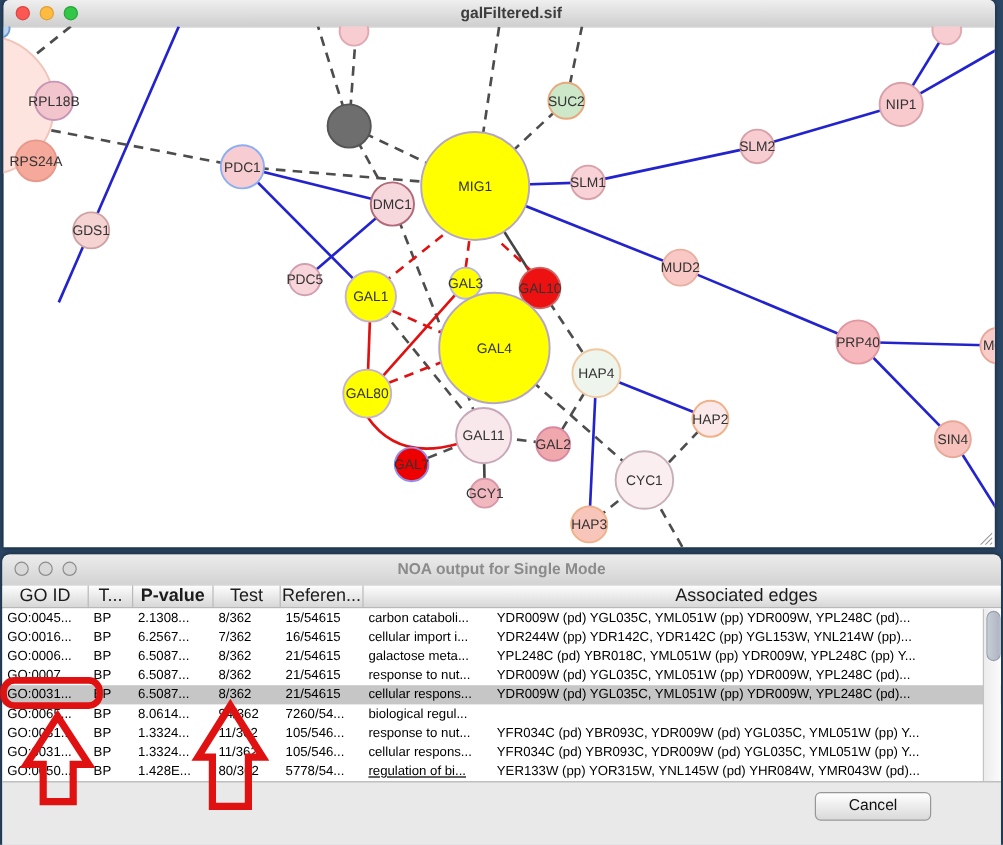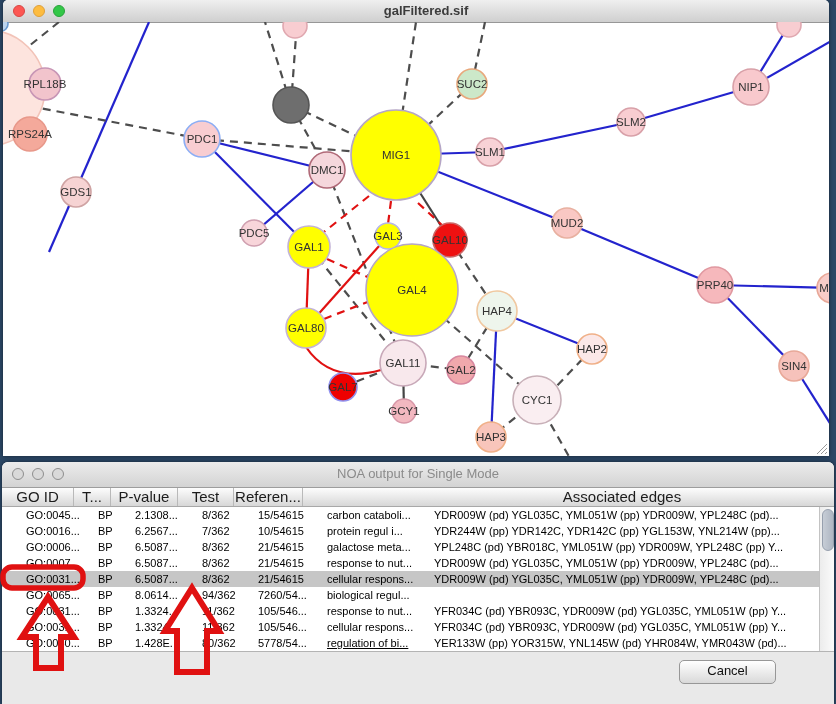--- a/index.html
+++ b/index.html
@@ -37,38 +37,38 @@
     background:#ffffff;border-radius:6px 6px 0 0;
     box-shadow:0 0 4px rgba(0,0,0,.5);
   }
   .noa-title{
     height:25px;border-radius:6px 6px 0 0;
     background:linear-gradient(#ececec,#d3d3d3);
     border-bottom:1px solid #9d9d9d;position:relative;
   }
   .noa-title .title{
     position:absolute;left:0;right:0;top:4px;text-align:center;
-    font-size:13px;color:#8b8b8b;font-weight:normal;
+    font-size:13px;color:#8b8b8b;font-weight:bold;
   }
   .noa-title .tl{top:6px;}
   .noa-title .tl.p1{left:10px;} .noa-title .tl.p2{left:30px;} .noa-title .tl.p3{left:50px;}
   .thead{
     display:flex;height:18px;
     background:linear-gradient(#fdfdfd,#d7d7d7);
     border-bottom:1px solid #a8a8a8;
     font-size:15px;color:#1c1c1c;
   }
   .th{
     box-sizing:border-box;border-right:1px solid #b9b9b9;
     text-align:center;line-height:17px;
     white-space:nowrap;overflow:hidden;flex:0 0 auto;
   }
   .th:last-child{border-right:none;flex:1 1 auto;}
   .tbody{position:relative;height:144px;background:#fff;overflow:hidden;}
-  .trow{display:flex;height:16px;font-size:11px;color:#000;line-height:16px;padding-left:20px;}
+  .trow{display:flex;height:16px;font-size:11px;color:#000;line-height:16px;}
   .trow.selected{background:#c6c6c6;}
   .td{box-sizing:border-box;padding-left:4px;white-space:nowrap;overflow:hidden;flex:0 0 auto;}
   .td:last-child{flex:1 1 auto;}
   .scrollbar{
     position:absolute;right:0;top:0;width:15px;height:144px;
     background:linear-gradient(90deg,#ececec,#fbfbfb);
     border-left:1px solid #c3c3c3;box-sizing:border-box;
   }
   .thumb{
     position:absolute;left:2px;top:2px;width:10px;height:40px;
@@ -223,21 +223,21 @@
 <div class="noa-window">
   <div class="noa-title">
     <span class="tl hollow p1"></span>
     <span class="tl hollow p2"></span>
     <span class="tl hollow p3"></span>
     <div class="title">NOA output for Single Mode</div>
   </div>
   <div class="thead">
       <div class="th" style="width: 72px;">GO ID</div>
       <div class="th" style="width: 37px;">T...</div>
-      <div class="th" style="width: 67px;">P-value</div>
+      <div class="th" style="width: 67px; font-weight: bold;">P-value</div>
       <div class="th" style="width: 56px;">Test</div>
       <div class="th" style="width: 69px;">Referen...</div>
       <div class="th" style="width: 107px; margin-top: 44px;">Desciption</div>
       <div class="th">Associated edges</div>
     </div>
   <div class="tbody">
     <div id="rows-container">
         <div class="trow">
           <div class="td" style="width: 72px;">GO:0045...</div>
           <div class="td" style="width: 37px;">BP</div>
@@ -245,22 +245,22 @@
           <div class="td" style="width: 56px;">8/362</div>
           <div class="td" style="width: 69px;">15/54615</div>
           <div class="td" style="width: 107px;">carbon cataboli...</div>
           <div class="td">YDR009W (pd) YGL035C, YML051W (pp) YDR009W, YPL248C (pd)...</div>
         </div>
         <div class="trow">
           <div class="td" style="width: 72px;">GO:0016...</div>
           <div class="td" style="width: 37px;">BP</div>
           <div class="td" style="width: 67px;">6.2567...</div>
           <div class="td" style="width: 56px;">7/362</div>
-          <div class="td" style="width: 69px;">10/54615</div>
-          <div class="td" style="width: 107px;">protein regul i...</div>
+          <div class="td" style="width: 69px;">16/54615</div>
+          <div class="td" style="width: 107px;">cellular import i...</div>
           <div class="td">YDR244W (pp) YDR142C, YDR142C (pp) YGL153W, YNL214W (pp)...</div>
         </div>
         <div class="trow">
           <div class="td" style="width: 72px;">GO:0006...</div>
           <div class="td" style="width: 37px;">BP</div>
           <div class="td" style="width: 67px;">6.5087...</div>
           <div class="td" style="width: 56px;">8/362</div>
           <div class="td" style="width: 69px;">21/54615</div>
           <div class="td" style="width: 107px;">galactose meta...</div>
           <div class="td">YPL248C (pd) YBR018C, YML051W (pp) YDR009W, YPL248C (pp) Y...</div>

